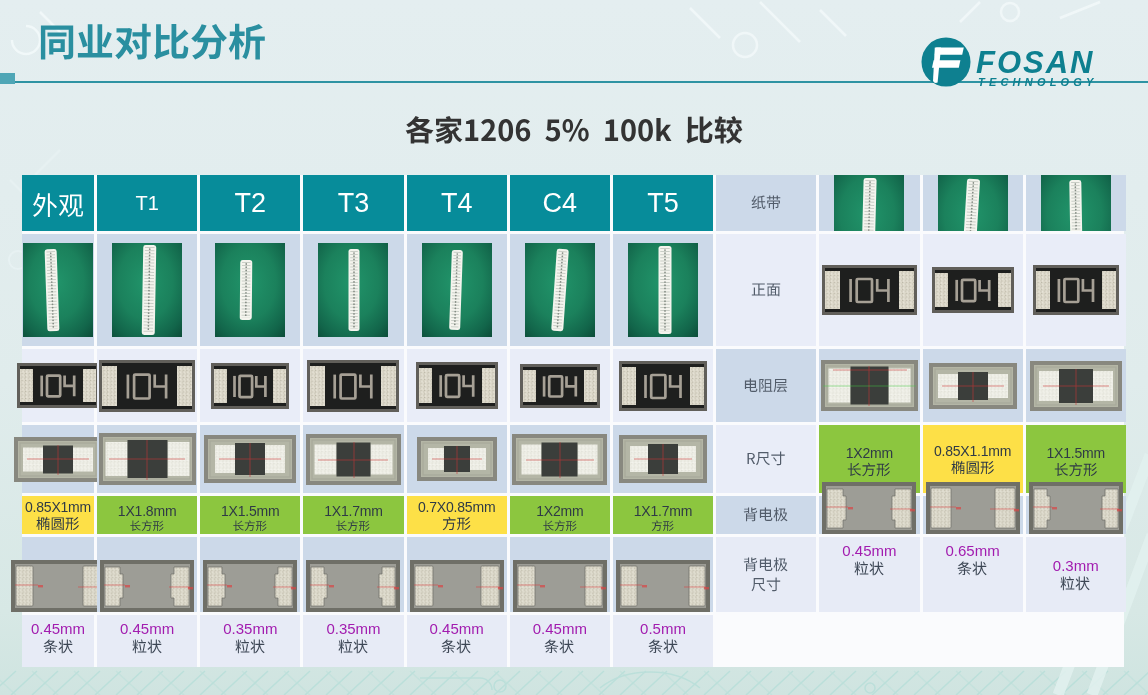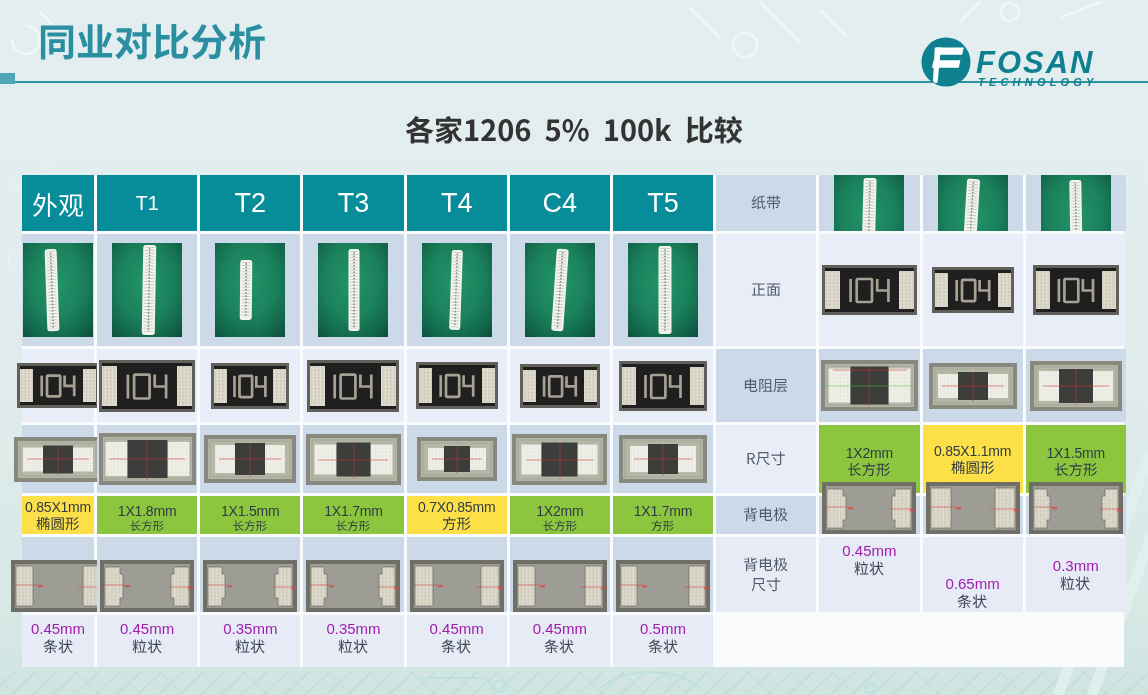--- a/index.html
+++ b/index.html
@@ -750,21 +750,21 @@
       <svg width="31" height="20" viewBox="0 0 31 20" style="display:block">
         <path transform="translate(0,15)" fill="#525c6a" d="M2.7 -11.9V-7.6C2.7 -5.2 2.5 -1.9 0.5 0.5C0.8 0.6 1.2 1.0 1.4 1.3C3.1 -0.7 3.7 -3.6 3.8 -6.0H7.7C8.7 -2.5 10.5 0.0 13.6 1.2C13.8 0.8 14.1 0.4 14.4 0.1C11.5 -0.8 9.7 -3.0 8.9 -6.0H12.9V-11.9ZM3.9 -10.8H11.8V-7.1H3.9V-7.6Z M17.5 -6.2C18.6 -5.1 19.8 -3.4 20.2 -2.4L21.3 -3.0C20.8 -4.1 19.6 -5.7 18.4 -6.8ZM24.5 -12.6V-9.4H15.8V-8.3H24.5V-0.5C24.5 -0.1 24.4 -0.0 24.0 0.0C23.6 0.0 22.3 0.0 20.9 -0.0C21.1 0.3 21.4 0.9 21.4 1.2C23.1 1.2 24.2 1.2 24.8 1.0C25.5 0.8 25.7 0.4 25.7 -0.5V-8.3H29.2V-9.4H25.7V-12.6Z"></path>
       </svg>
     </div>
 <div class="cell lastrow" style="justify-content:flex-start;padding-top:6px">
       <div class="num2">0.45mm</div>
       <svg width="31" height="20" viewBox="0 0 31 20" style="display:block">
         <path transform="translate(0,15)" fill="#3c4654" d="M0.8 -11.4C1.2 -10.3 1.5 -9.0 1.6 -8.1L2.5 -8.3C2.4 -9.2 2.0 -10.6 1.6 -11.6ZM5.2 -11.7C5.0 -10.7 4.6 -9.2 4.2 -8.3L5.0 -8.1C5.3 -8.9 5.8 -10.3 6.2 -11.4ZM6.3 -9.9V-8.8H13.9V-9.9ZM7.2 -7.6C7.7 -5.5 8.2 -2.8 8.3 -1.2L9.4 -1.5C9.2 -3.0 8.7 -5.8 8.2 -7.9ZM8.9 -12.4C9.2 -11.6 9.5 -10.7 9.6 -10.0L10.7 -10.3C10.6 -11.0 10.2 -11.9 9.9 -12.6ZM0.7 -7.6V-6.5H2.7C2.2 -4.9 1.3 -3.0 0.5 -2.0C0.7 -1.7 1.0 -1.2 1.1 -0.9C1.7 -1.8 2.4 -3.2 2.9 -4.6V1.2H3.9V-4.7C4.4 -3.9 5.0 -3.0 5.3 -2.5L6.0 -3.4C5.7 -3.8 4.5 -5.4 3.9 -6.0V-6.5H6.0V-7.6H3.9V-12.6H2.9V-7.6ZM5.7 -0.5V0.6H14.4V-0.5H11.5C12.1 -2.5 12.7 -5.5 13.1 -7.8L11.9 -8.0C11.6 -5.7 11.1 -2.5 10.5 -0.5Z M26.1 -11.6C26.8 -10.8 27.5 -9.6 27.9 -8.9L28.8 -9.5C28.4 -10.2 27.6 -11.3 27.0 -12.1ZM15.7 -10.1C16.4 -9.2 17.3 -8.1 17.6 -7.3L18.6 -7.9C18.2 -8.7 17.3 -9.8 16.6 -10.6ZM23.8 -12.6V-9.1L23.8 -8.2H20.3V-7.1H23.7C23.5 -4.6 22.7 -1.8 19.9 0.4C20.2 0.6 20.6 0.9 20.8 1.2C23.1 -0.7 24.1 -3.0 24.6 -5.2C25.4 -2.3 26.7 -0.1 28.8 1.2C28.9 0.9 29.3 0.4 29.6 0.2C27.2 -1.1 25.8 -3.8 25.1 -7.1H29.3V-8.2H24.9L24.9 -9.1V-12.6ZM15.5 -2.9 16.1 -1.9C16.9 -2.6 17.8 -3.5 18.7 -4.3V1.2H19.8V-12.6H18.7V-5.7C17.5 -4.6 16.3 -3.6 15.5 -2.9Z"></path>
       </svg>
     </div>
-<div class="cell lastrow" style="justify-content:flex-end;padding-top:6px">
+<div class="cell lastrow" style="justify-content:flex-start;padding-top:6px">
       <div class="num2">0.65mm</div>
       <svg width="31" height="20" viewBox="0 0 31 20" style="display:block">
         <path transform="translate(0,15)" fill="#3c4654" d="M4.5 -2.7C3.8 -1.8 2.4 -0.7 1.4 -0.1C1.7 0.0 2.0 0.4 2.2 0.6C3.2 -0.0 4.6 -1.3 5.4 -2.3ZM9.4 -2.2C10.5 -1.3 11.7 -0.1 12.3 0.7L13.1 0.1C12.5 -0.8 11.3 -1.9 10.2 -2.8ZM10.0 -10.2C9.4 -9.5 8.5 -8.8 7.5 -8.2C6.6 -8.8 5.8 -9.4 5.2 -10.2L5.2 -10.2ZM5.7 -12.6C4.9 -11.3 3.3 -9.7 1.1 -8.6C1.4 -8.5 1.7 -8.1 1.9 -7.8C2.9 -8.3 3.7 -8.9 4.4 -9.5C5.0 -8.8 5.7 -8.2 6.5 -7.7C4.7 -6.8 2.6 -6.3 0.5 -6.0C0.7 -5.7 1.0 -5.3 1.1 -5.0C3.3 -5.3 5.6 -6.0 7.5 -7.0C9.3 -6.1 11.5 -5.4 13.8 -5.1C13.9 -5.4 14.2 -5.8 14.5 -6.1C12.3 -6.4 10.3 -6.9 8.6 -7.6C9.9 -8.5 11.0 -9.5 11.7 -10.8L11.0 -11.3L10.8 -11.2H6.1C6.4 -11.6 6.7 -12.0 6.9 -12.4ZM6.9 -5.9V-4.3H2.2V-3.3H6.9V-0.0C6.9 0.1 6.9 0.2 6.7 0.2C6.5 0.2 5.9 0.2 5.4 0.1C5.5 0.4 5.7 0.9 5.7 1.1C6.6 1.1 7.2 1.1 7.5 1.0C7.9 0.8 8.1 0.5 8.1 -0.0V-3.3H12.8V-4.3H8.1V-5.9Z M26.1 -11.6C26.8 -10.8 27.5 -9.6 27.9 -8.9L28.8 -9.5C28.4 -10.2 27.6 -11.3 27.0 -12.1ZM15.7 -10.1C16.4 -9.2 17.3 -8.1 17.6 -7.3L18.6 -7.9C18.2 -8.7 17.3 -9.8 16.6 -10.6ZM23.8 -12.6V-9.1L23.8 -8.2H20.3V-7.1H23.7C23.5 -4.6 22.7 -1.8 19.9 0.4C20.2 0.6 20.6 0.9 20.8 1.2C23.1 -0.7 24.1 -3.0 24.6 -5.2C25.4 -2.3 26.7 -0.1 28.8 1.2C28.9 0.9 29.3 0.4 29.6 0.2C27.2 -1.1 25.8 -3.8 25.1 -7.1H29.3V-8.2H24.9L24.9 -9.1V-12.6ZM15.5 -2.9 16.1 -1.9C16.9 -2.6 17.8 -3.5 18.7 -4.3V1.2H19.8V-12.6H18.7V-5.7C17.5 -4.6 16.3 -3.6 15.5 -2.9Z"></path>
       </svg>
     </div>
 <div class="cell lastrow" style="justify-content:center;padding-top:2px">
       <div class="num2">0.3mm</div>
       <svg width="31" height="20" viewBox="0 0 31 20" style="display:block">
         <path transform="translate(0,15)" fill="#3c4654" d="M0.8 -11.4C1.2 -10.3 1.5 -9.0 1.6 -8.1L2.5 -8.3C2.4 -9.2 2.0 -10.6 1.6 -11.6ZM5.2 -11.7C5.0 -10.7 4.6 -9.2 4.2 -8.3L5.0 -8.1C5.3 -8.9 5.8 -10.3 6.2 -11.4ZM6.3 -9.9V-8.8H13.9V-9.9ZM7.2 -7.6C7.7 -5.5 8.2 -2.8 8.3 -1.2L9.4 -1.5C9.2 -3.0 8.7 -5.8 8.2 -7.9ZM8.9 -12.4C9.2 -11.6 9.5 -10.7 9.6 -10.0L10.7 -10.3C10.6 -11.0 10.2 -11.9 9.9 -12.6ZM0.7 -7.6V-6.5H2.7C2.2 -4.9 1.3 -3.0 0.5 -2.0C0.7 -1.7 1.0 -1.2 1.1 -0.9C1.7 -1.8 2.4 -3.2 2.9 -4.6V1.2H3.9V-4.7C4.4 -3.9 5.0 -3.0 5.3 -2.5L6.0 -3.4C5.7 -3.8 4.5 -5.4 3.9 -6.0V-6.5H6.0V-7.6H3.9V-12.6H2.9V-7.6ZM5.7 -0.5V0.6H14.4V-0.5H11.5C12.1 -2.5 12.7 -5.5 13.1 -7.8L11.9 -8.0C11.6 -5.7 11.1 -2.5 10.5 -0.5Z M26.1 -11.6C26.8 -10.8 27.5 -9.6 27.9 -8.9L28.8 -9.5C28.4 -10.2 27.6 -11.3 27.0 -12.1ZM15.7 -10.1C16.4 -9.2 17.3 -8.1 17.6 -7.3L18.6 -7.9C18.2 -8.7 17.3 -9.8 16.6 -10.6ZM23.8 -12.6V-9.1L23.8 -8.2H20.3V-7.1H23.7C23.5 -4.6 22.7 -1.8 19.9 0.4C20.2 0.6 20.6 0.9 20.8 1.2C23.1 -0.7 24.1 -3.0 24.6 -5.2C25.4 -2.3 26.7 -0.1 28.8 1.2C28.9 0.9 29.3 0.4 29.6 0.2C27.2 -1.1 25.8 -3.8 25.1 -7.1H29.3V-8.2H24.9L24.9 -9.1V-12.6ZM15.5 -2.9 16.1 -1.9C16.9 -2.6 17.8 -3.5 18.7 -4.3V1.2H19.8V-12.6H18.7V-5.7C17.5 -4.6 16.3 -3.6 15.5 -2.9Z"></path>
       </svg>

